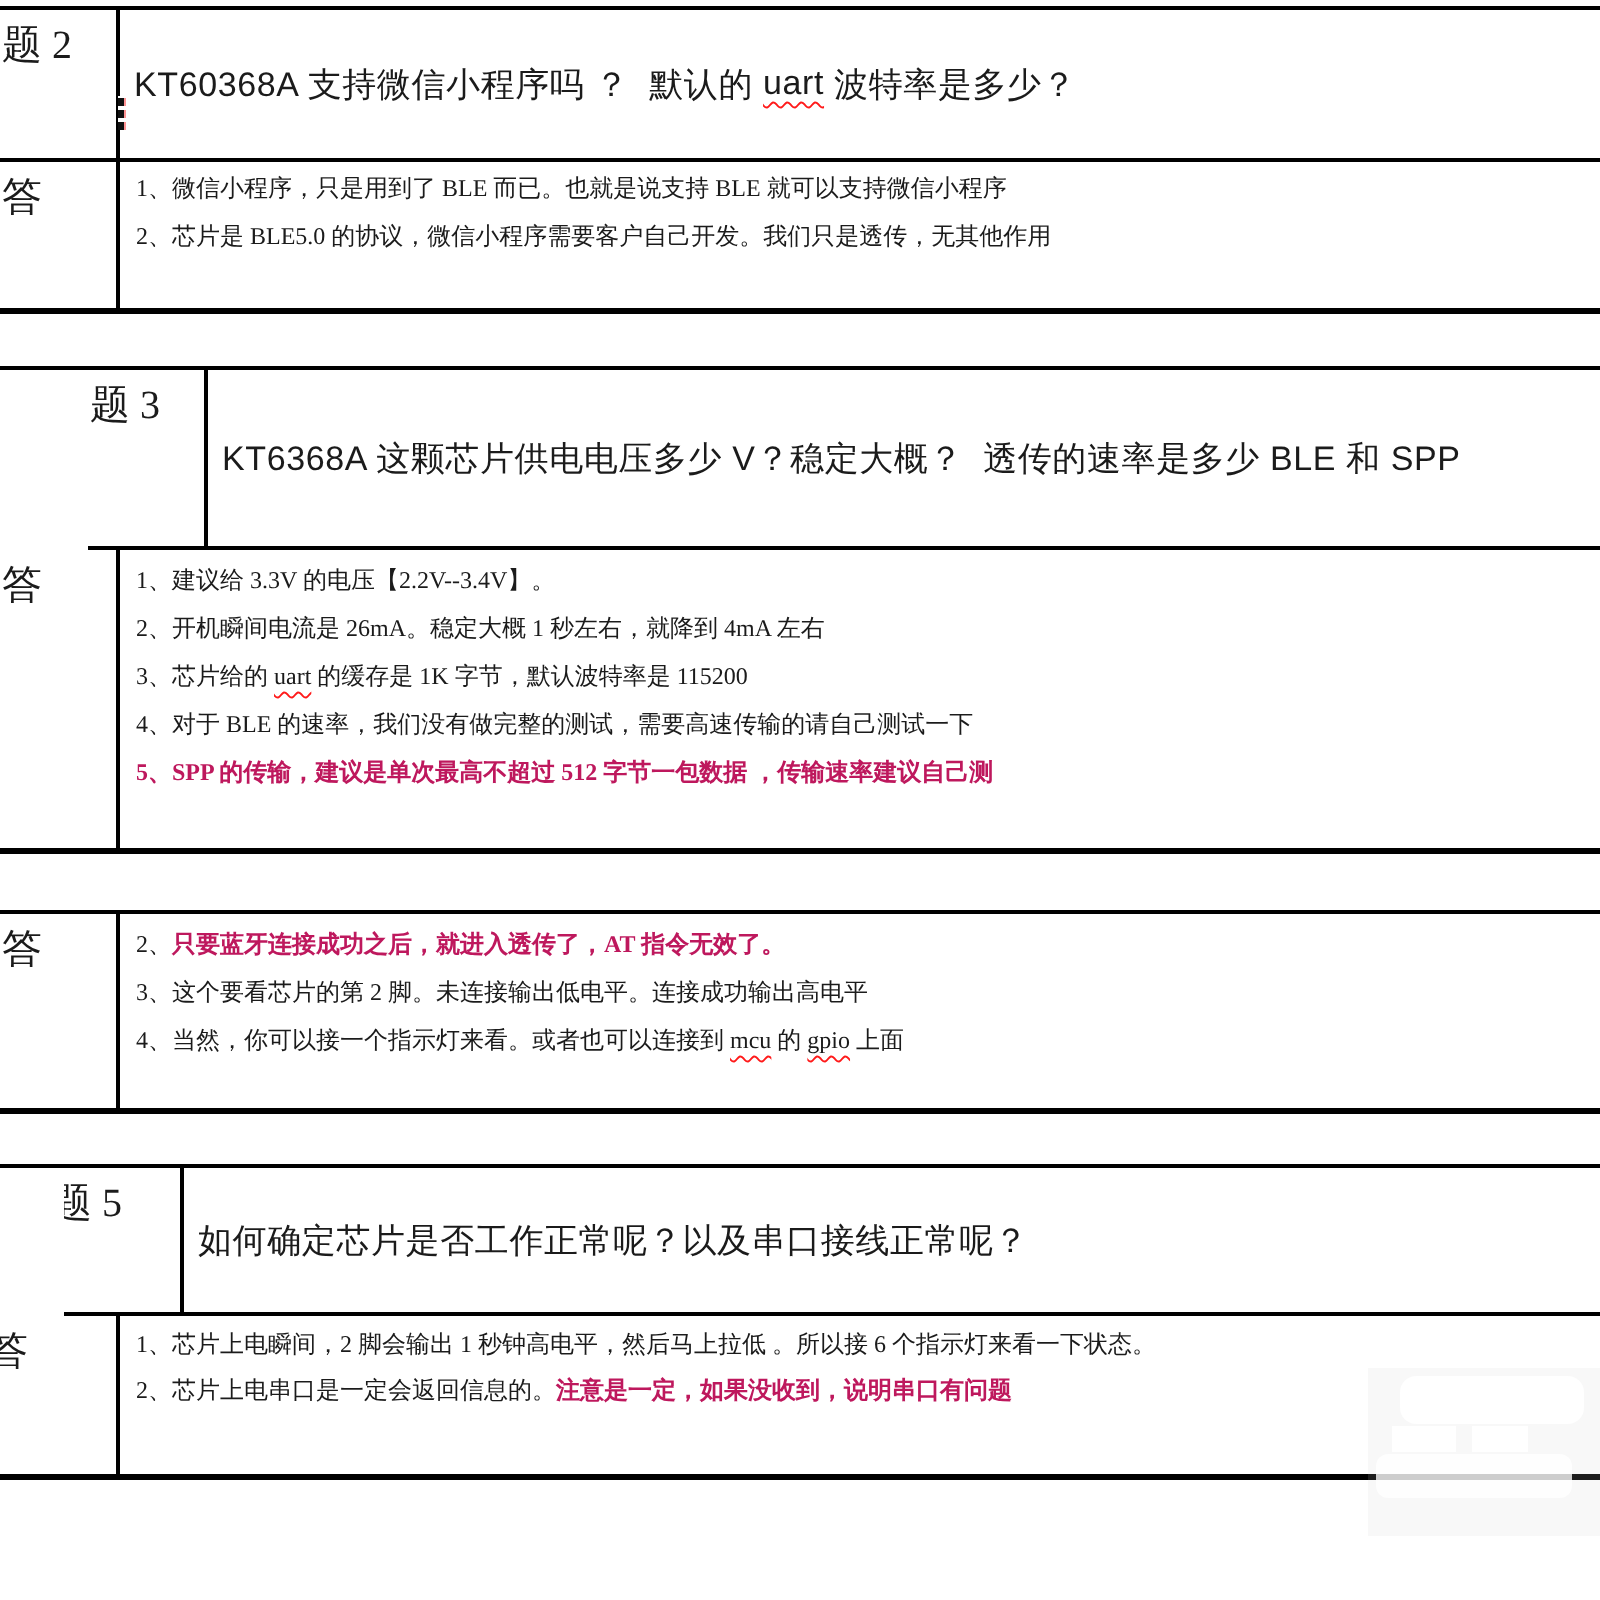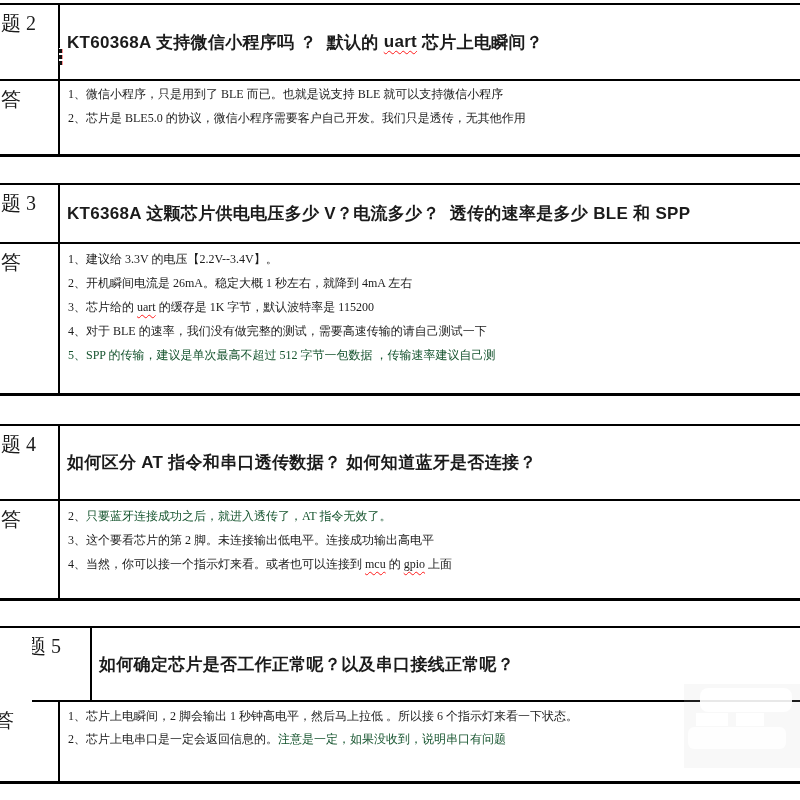--- a/index.html
+++ b/index.html
@@ -9,38 +9,38 @@
 
   .block{border-top:2px solid #000;border-bottom:3px solid #000;}
   .b1{margin-top:0;}
   .b2{margin-top:26px;}
   .b3{margin-top:28px;}
   .b4{margin-top:25px;}
 
   .row{display:flex;overflow:hidden;box-sizing:border-box;}
   .qrow{border-bottom:2px solid #000;}
   .b1 .qrow{height:76px;} .b1 .arow{height:73px;}
-  .b2 .qrow{height:59px;} .b2 .arow{height:149px;}
+  .b2 .qrow{height:90px;margin-left:44px;} .b2 .arow{height:149px;}
   .b3 .qrow{height:75px;} .b3 .arow{height:97px;}
   .b4 .qrow{height:74px;margin-left:32px;} .b4 .arow{height:79px;}
 
   .lcell{width:60px;flex:0 0 60px;border-right:2px solid #000;box-sizing:border-box;
          font-size:20px;line-height:22px;padding:7px 0 0 1px;white-space:nowrap;overflow:hidden;}
   .b4 .lcell span{display:inline-block;margin-left:-7px;}
   .ccell{flex:1;min-width:0;overflow:hidden;}
 
   .qcell{display:flex;align-items:center;padding-left:7px;
          font-family:"Liberation Sans","DejaVu Sans",sans-serif;
-         font-weight:700;font-size:17px;letter-spacing:.3px;white-space:pre-wrap;}
+         font-weight:400;font-size:17px;letter-spacing:.3px;white-space:pre-wrap;}
   .acell{padding:3px 0 0 8px;font-size:12px;}
   .aline{line-height:24px;white-space:pre-wrap;}
   .b1 .acell{padding-top:1px;}
   .b4 .aline{line-height:23px;}
 
-  .red{color:#14532d;font-weight:400;}
+  .red{color:#be185d;font-weight:700;}
   .squiggle{text-decoration-line:underline;text-decoration-style:wavy;
             text-decoration-color:#ff1a1a;text-decoration-thickness:1px;text-underline-offset:3px;}
 
   
   .smudge{position:absolute;pointer-events:none;}
   .sm-tint{left:684px;top:684px;width:116px;height:84px;background:rgba(205,205,205,0.14);}
   .sm-a{left:696px;top:713px;width:32px;height:13px;background:rgba(255,255,255,0.92);}
   .sm-b{left:736px;top:713px;width:28px;height:13px;background:rgba(255,255,255,0.92);}
   .sm-c{left:688px;top:727px;width:98px;height:22px;background:rgba(255,255,255,0.78);border-radius:6px;}
   .sm-d{left:700px;top:688px;width:92px;height:24px;background:rgba(255,255,255,0.9);border-radius:8px;}
@@ -50,53 +50,49 @@
   .line-art i.d1{top:1px;} .line-art i.d2{top:7px;} .line-art i.d3{top:13px;}
 </style>
 </head>
 <body>
 
 <div id="doc">
 
   <section class="block b1">
     <div class="row qrow">
       <div class="lcell"><span>题 2</span></div>
-      <div class="ccell qcell"><span>KT60368A 支持微信小程序吗 ？  默认的 </span><span class="squiggle">uart</span><span> 芯片上电瞬间？</span></div>
+      <div class="ccell qcell"><span>KT60368A 支持微信小程序吗 ？  默认的 </span><span class="squiggle">uart</span><span> 波特率是多少？</span></div>
     </div>
     <div class="row arow">
       <div class="lcell"><span>答</span></div>
       <div class="ccell acell">
           <div class="aline"><span>1、微信小程序，只是用到了 BLE 而已。也就是说支持 BLE 就可以支持微信小程序</span></div>
           <div class="aline"><span>2、芯片是 BLE5.0 的协议，微信小程序需要客户自己开发。我们只是透传，无其他作用</span></div>
         </div>
     </div>
   </section>
 
   <section class="block b2">
     <div class="row qrow">
       <div class="lcell"><span>题 3</span></div>
-      <div class="ccell qcell"><span>KT6368A 这颗芯片供电电压多少 V？电流多少？  透传的速率是多少 BLE 和 SPP</span></div>
+      <div class="ccell qcell"><span>KT6368A 这颗芯片供电电压多少 V？稳定大概？  透传的速率是多少 BLE 和 SPP</span></div>
     </div>
     <div class="row arow">
       <div class="lcell"><span>答</span></div>
       <div class="ccell acell">
           <div class="aline"><span>1、建议给 3.3V 的电压【2.2V--3.4V】。</span></div>
           <div class="aline"><span>2、开机瞬间电流是 26mA。稳定大概 1 秒左右，就降到 4mA 左右</span></div>
           <div class="aline"><span>3、芯片给的 </span><span class="squiggle">uart</span><span> 的缓存是 1K 字节，默认波特率是 115200</span></div>
           <div class="aline"><span>4、对于 BLE 的速率，我们没有做完整的测试，需要高速传输的请自己测试一下</span></div>
           <div class="aline"><span class="red">5、SPP 的传输，建议是单次最高不超过 512 字节一包数据 ，传输速率建议自己测</span></div>
         </div>
     </div>
   </section>
 
   <section class="block b3">
-    <div class="row qrow">
-      <div class="lcell"><span>题 4</span></div>
-      <div class="ccell qcell"><span>如何区分 AT 指令和串口透传数据？ 如何知道蓝牙是否连接？</span></div>
-    </div>
     <div class="row arow">
       <div class="lcell"><span>答</span></div>
       <div class="ccell acell">
           <div class="aline"><span>2、</span><span class="red">只要蓝牙连接成功之后，就进入透传了，AT 指令无效了。</span></div>
           <div class="aline"><span>3、这个要看芯片的第 2 脚。未连接输出低电平。连接成功输出高电平</span></div>
           <div class="aline"><span>4、当然，你可以接一个指示灯来看。或者也可以连接到 </span><span class="squiggle">mcu</span><span> 的 </span><span class="squiggle">gpio</span><span> 上面</span></div>
         </div>
     </div>
   </section>
 

